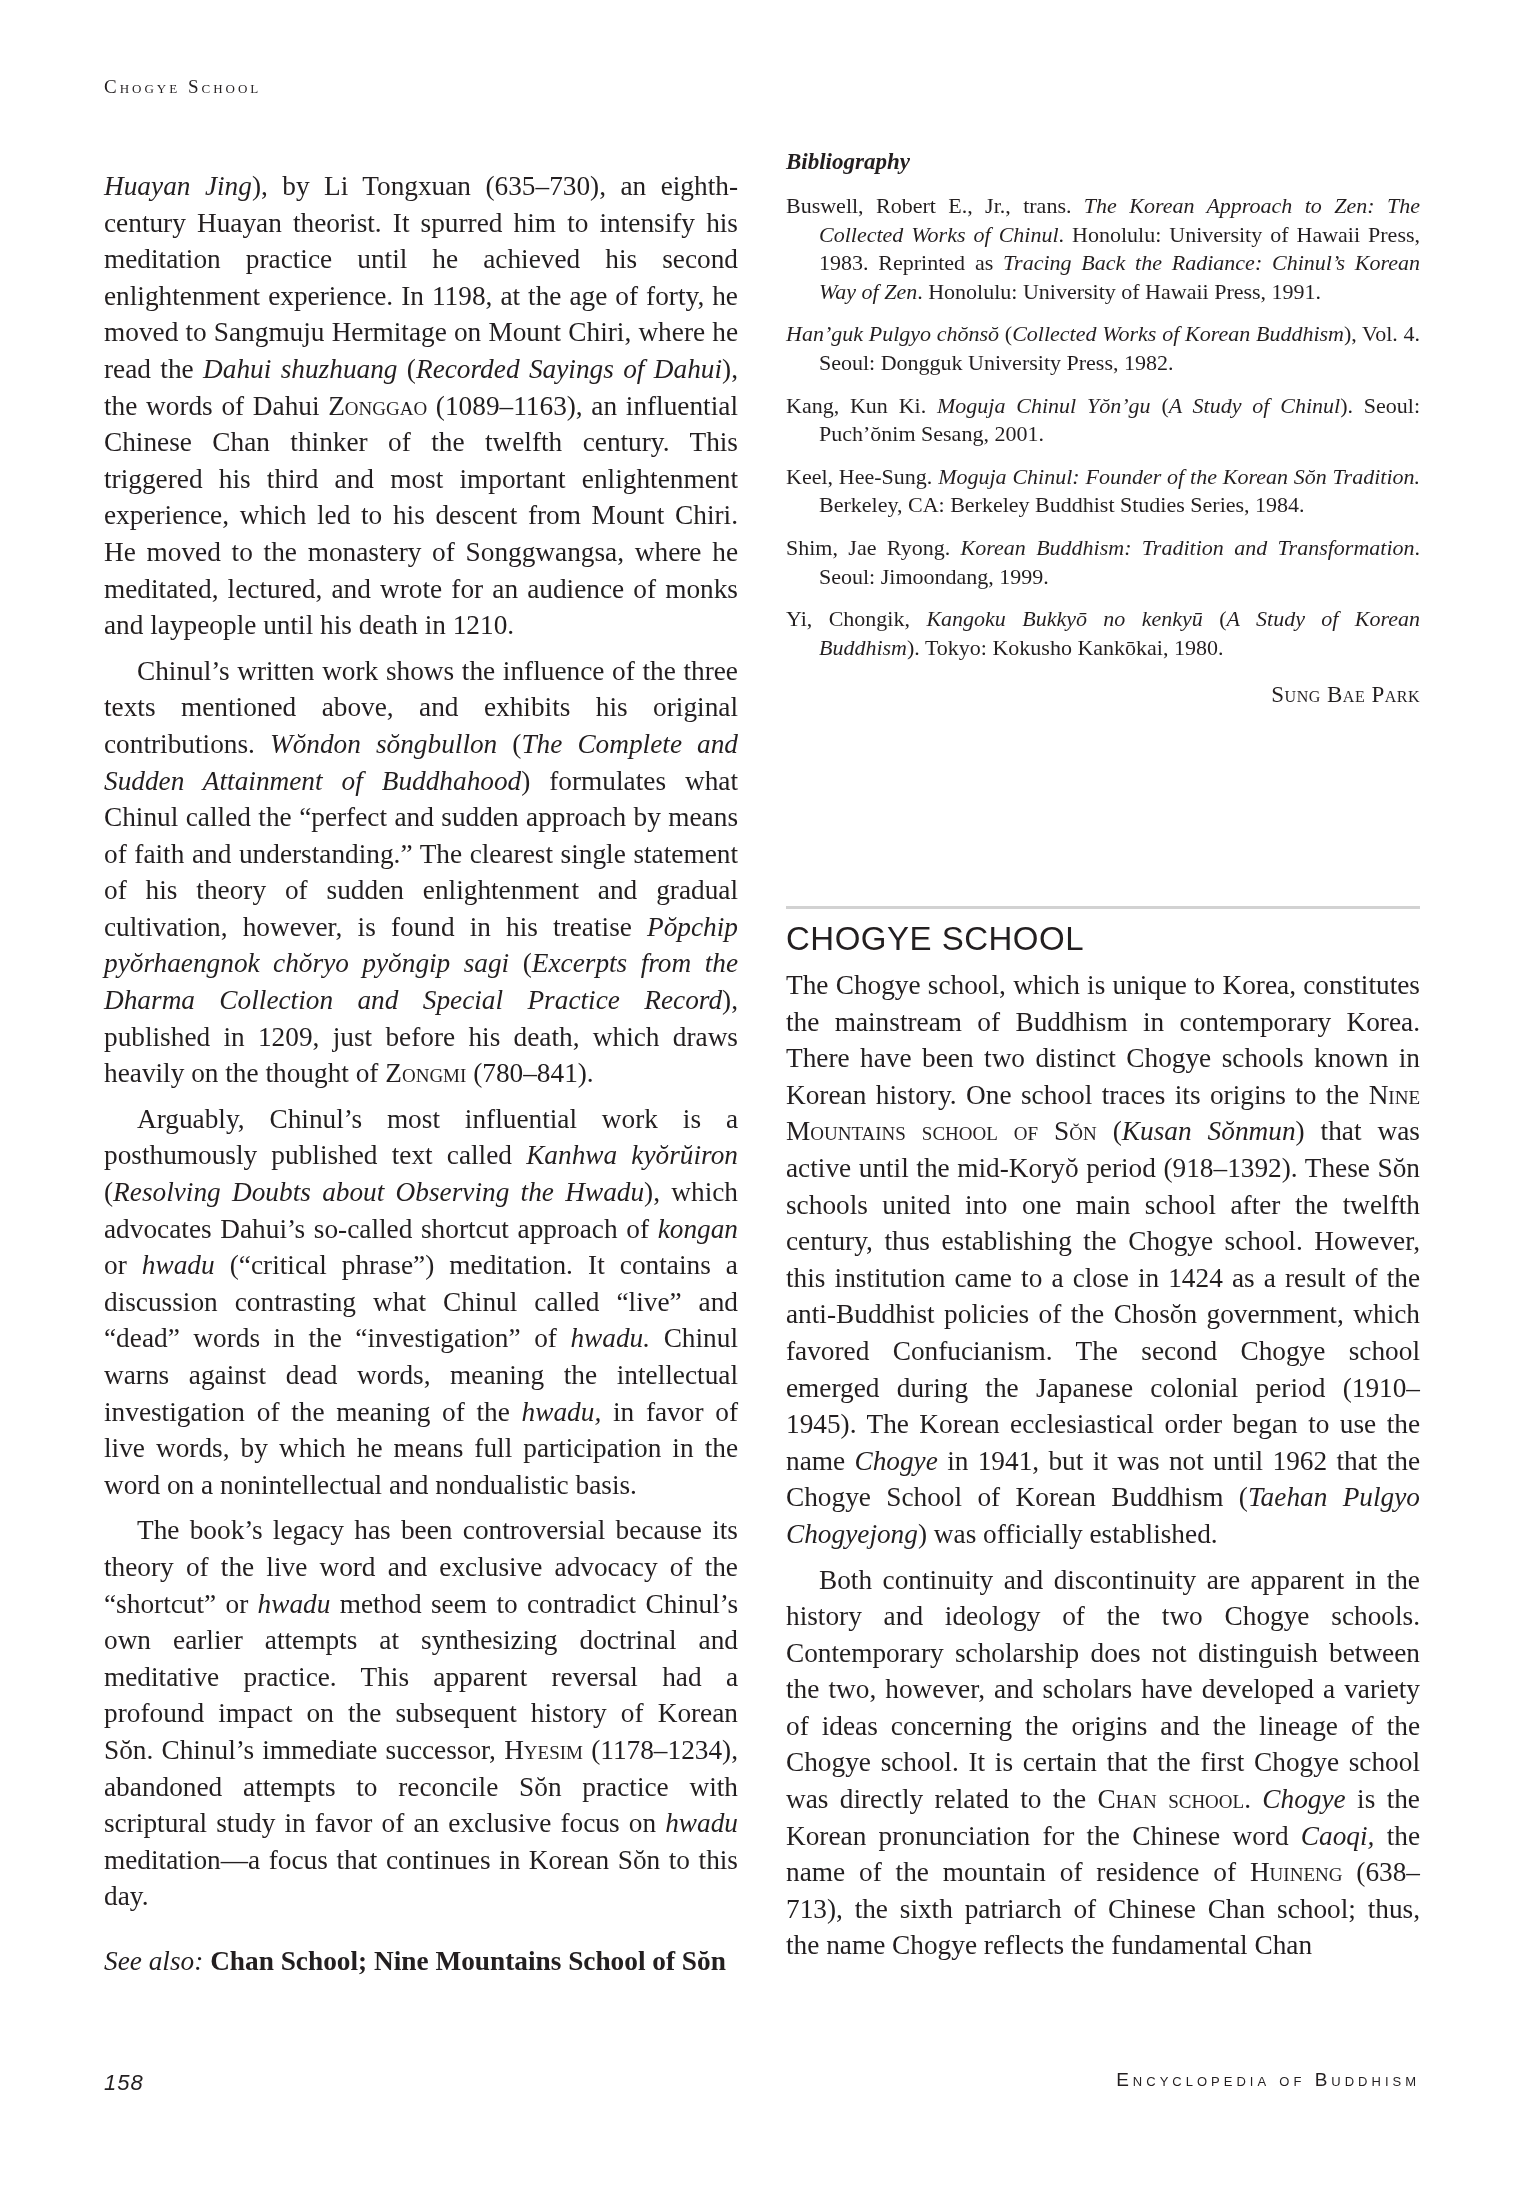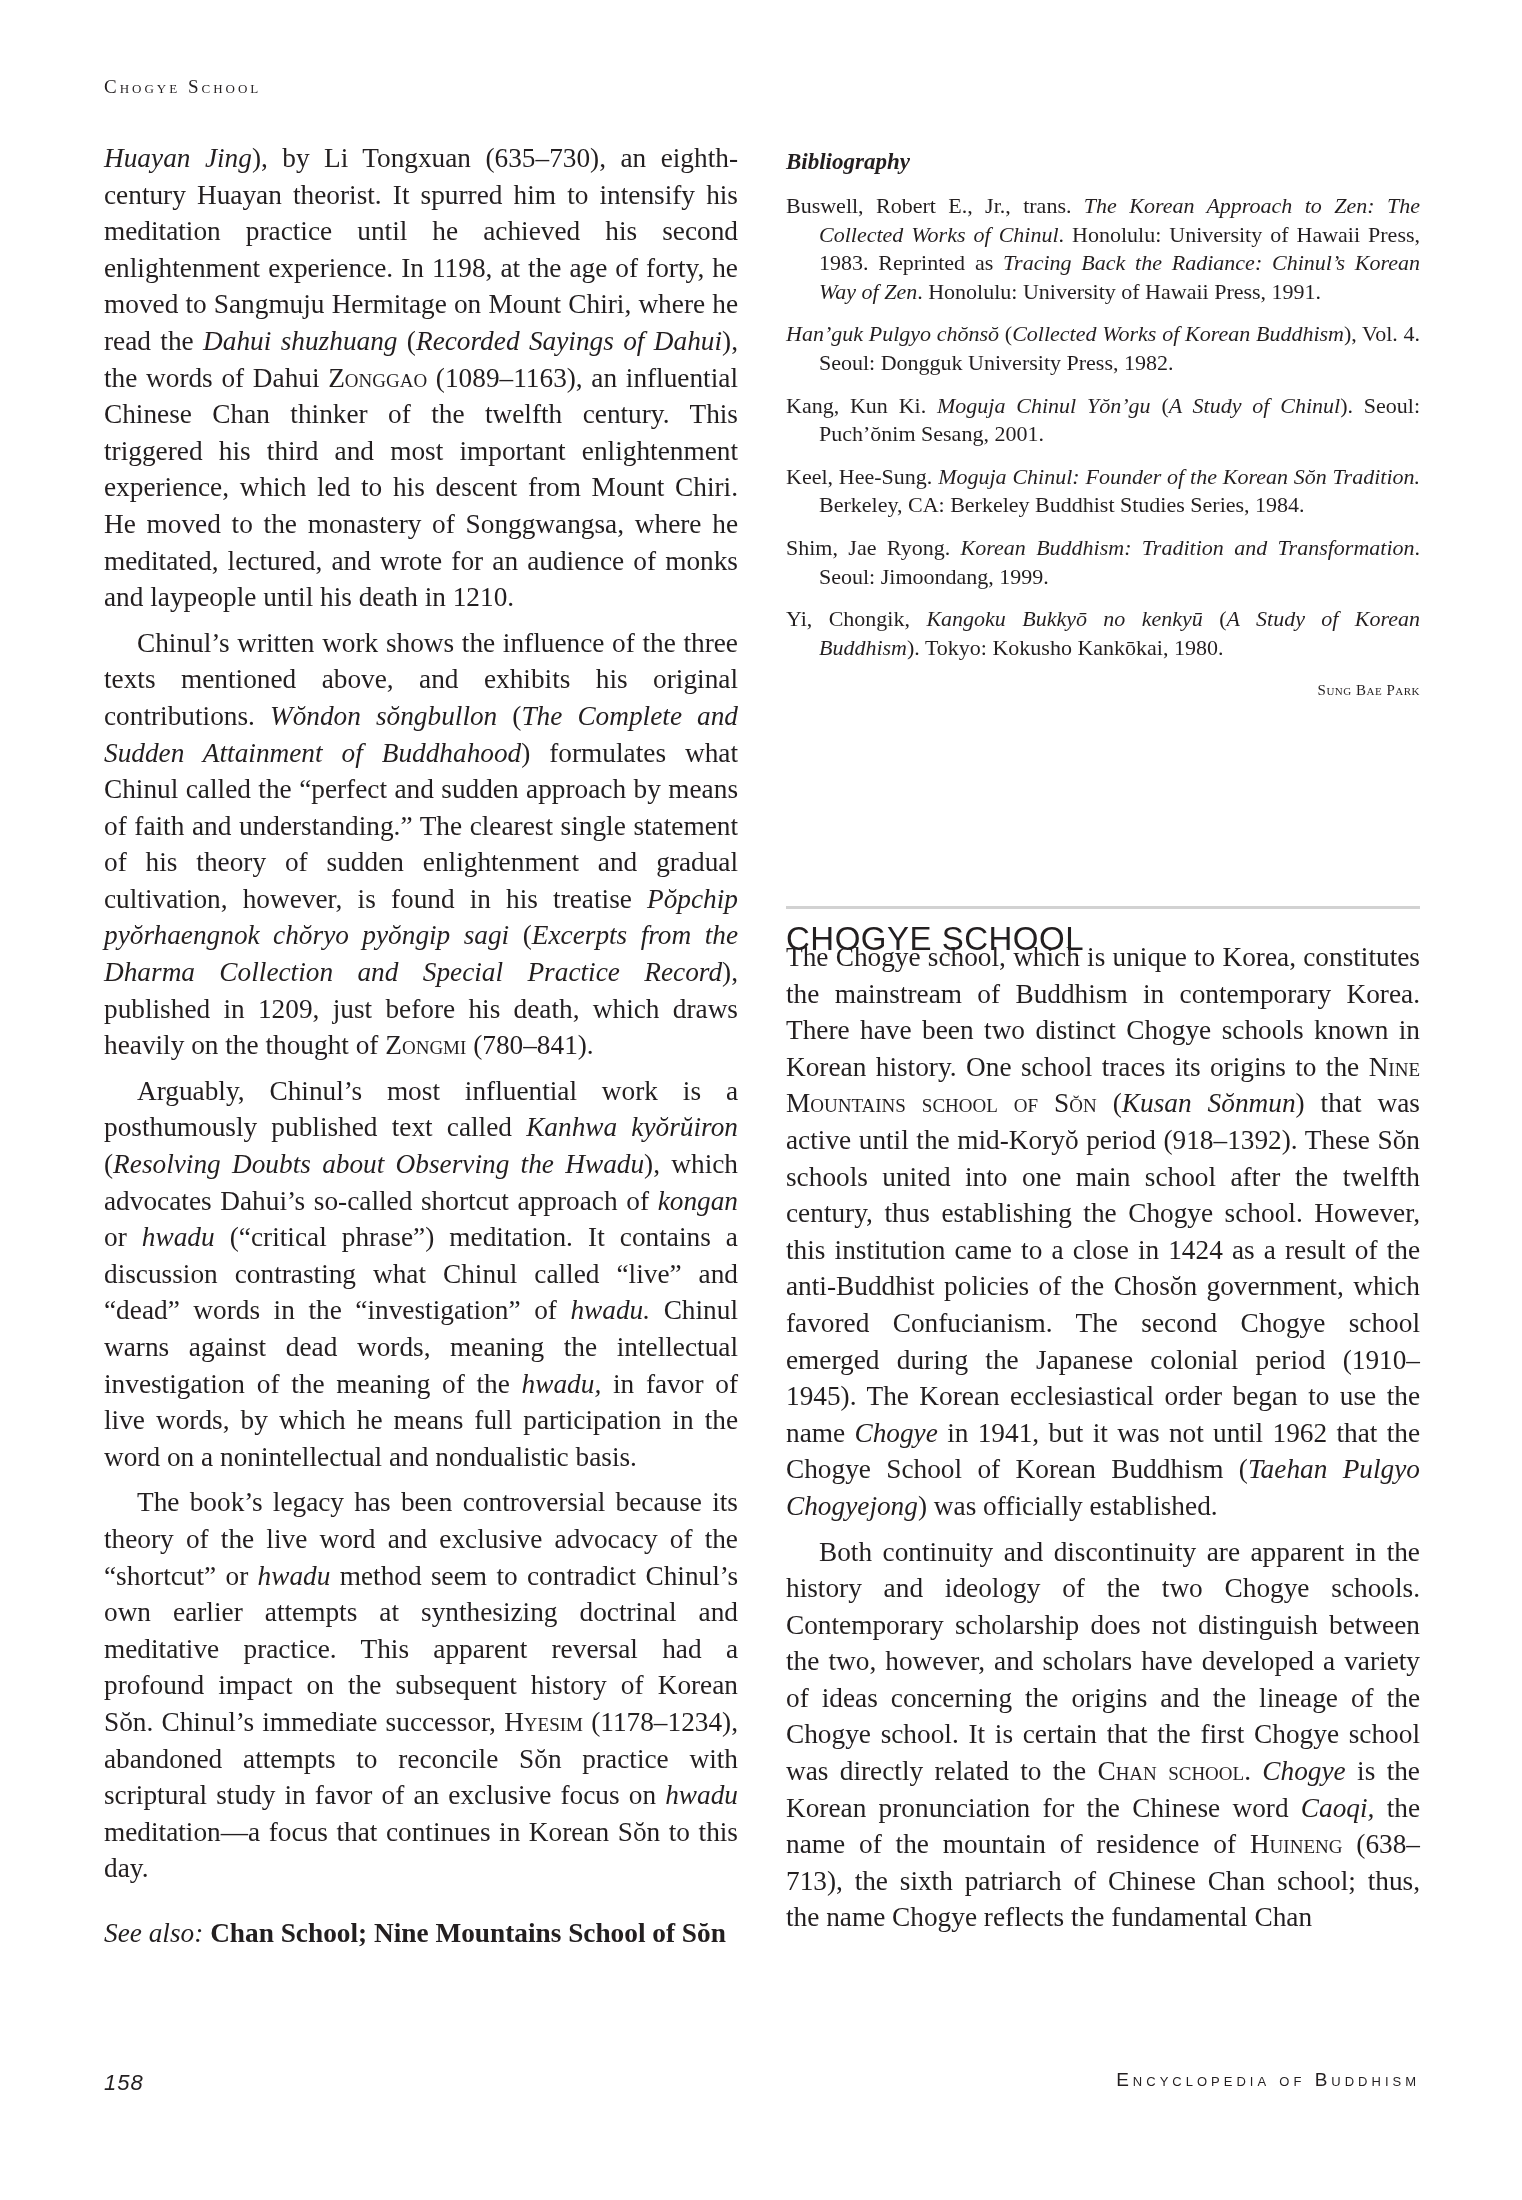--- a/index.html
+++ b/index.html
@@ -4,30 +4,30 @@
   <style>
     html, body { margin: 0; padding: 0; background: #ffffff; }
     body { width: 1522px; height: 2200px; position: relative; overflow: hidden;
            font-family: "Liberation Serif", "DejaVu Serif", serif; color: #231f20; }
     .running-head { position: absolute; left: 104px; top: 76px;
       font-family: "Liberation Serif", serif; font-size: 19px; letter-spacing: 3px;
       font-variant: small-caps; text-transform: none; }
     .col { position: absolute; }
     .col-left { left: 104px; top: 140px; width: 634px; }
     .col-right { left: 786px; top: 140px; width: 634px; }
-    .body-text { font-size: 27.3px; line-height: 36.6px; text-align: justify; hyphens: manual; }
+    .body-text { font-size: 27.3px; line-height: 36.6px; text-align: justify; hyphens: manual; margin-top: 28px; }
     .body-text p { margin: 0 0 9px 0; text-indent: 33px; }
     .body-text p.noindent { text-indent: 0; }
     .sc { font-variant: small-caps; }
     .see-also { margin-top: 28px !important; text-indent: 0 !important; }
     .see-also .bold { font-weight: bold; }
     .bib-title { font-size: 23px; font-weight: bold; font-style: italic; margin: 8px 0 16px 0; line-height: 28px; }
     .bib-entry { font-size: 22px; line-height: 28.6px; padding-left: 33px; text-indent: -33px;
                  margin: 0 0 14px 0; text-align: justify; }
-    .author-sig { font-size: 15px; text-align: right; font-variant: small-caps; letter-spacing: 0.5px; margin-top: 20px; }
+    .author-sig { font-size: 23px; text-align: right; font-variant: small-caps; letter-spacing: 0.5px; margin-top: 20px; }
     .separator { position: absolute; left: 786px; top: 906px; width: 634px; height: 3px; background: #d2d2d2; }
     .entry-title { position: absolute; left: 786px; top: 920px;
       font-family: "Liberation Sans", "DejaVu Sans", sans-serif; font-size: 33px; font-weight: normal;
       letter-spacing: 0.5px; color: #231f20; margin: 0; }
     .col-right2 { left: 786px; top: 939px; width: 634px; }
     .footer-page { position: absolute; left: 104px; top: 2070px; font-size: 22px;
       font-family: "Liberation Sans", sans-serif; letter-spacing: 1px; font-style: italic; }
     .footer-title { position: absolute; right: 102px; top: 2069px; font-size: 19px; letter-spacing: 4px;
       font-variant: small-caps; font-family: "Liberation Sans", sans-serif; }
     i, em { font-style: italic; }

